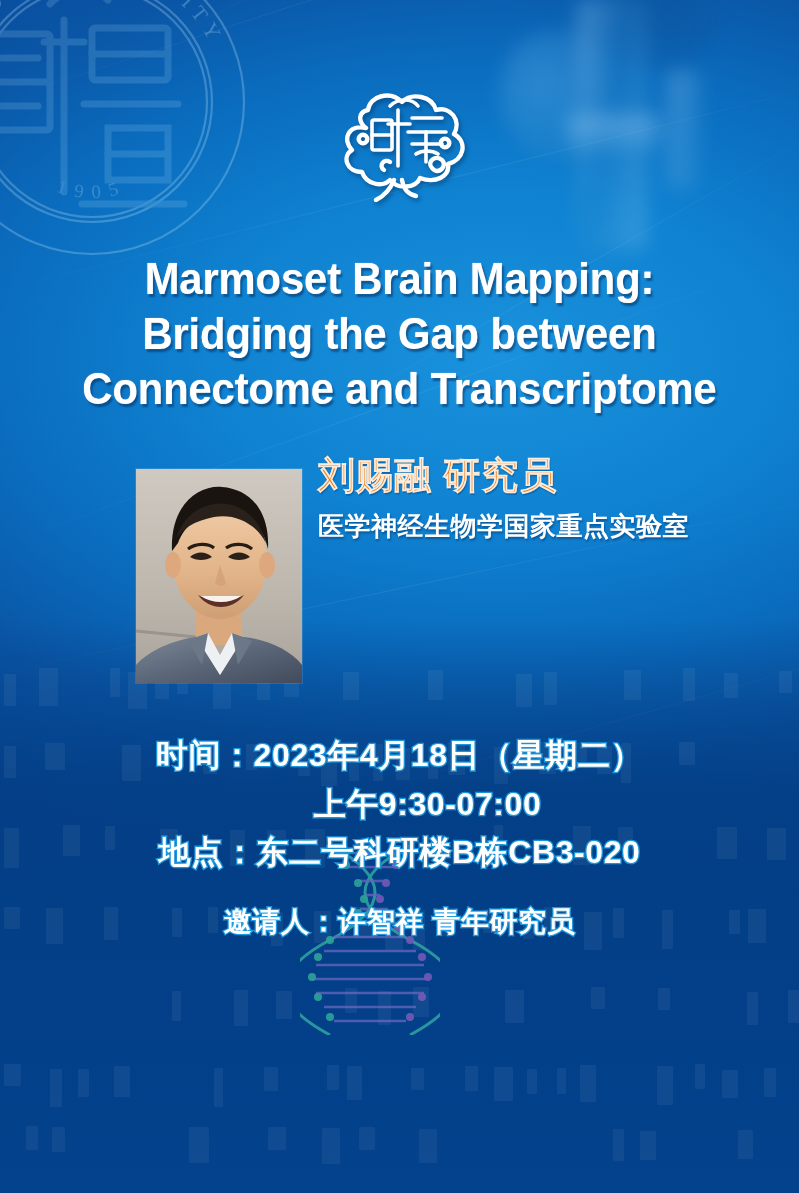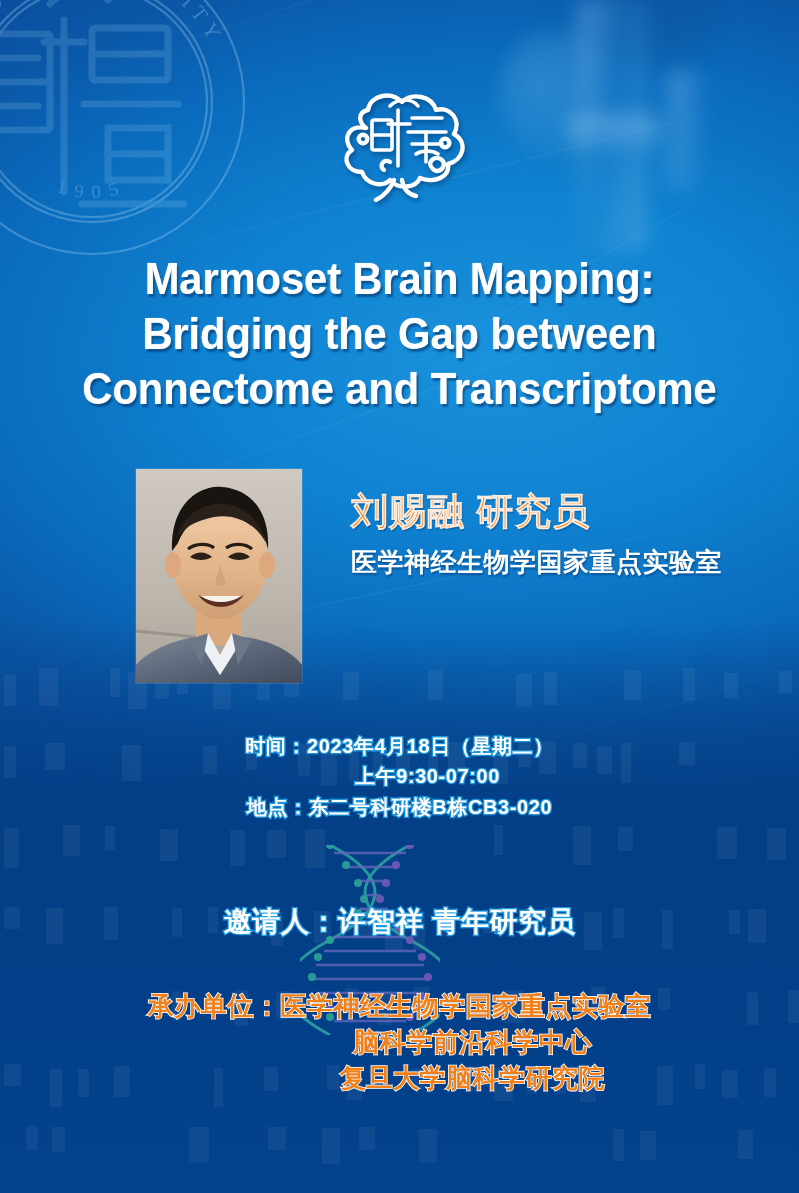--- a/index.html
+++ b/index.html
@@ -90,21 +90,21 @@
 
   
   .photo{
     position:absolute;left:136px;top:469px;width:166px;height:214px;
     overflow:hidden;background:#b9b5ae;
     box-shadow:0 0 0 1px rgba(255,255,255,.12);
   }
   .photo svg{width:100%;height:100%;display:block;}
 
   .speaker{
-    position:absolute;left:318px;top:492px;width:440px;margin-left:33px;
+    position:absolute;left:318px;top:456px;width:440px;
   }
   .sp-name{
     font-size:37px;font-weight:700;color:#ef7c12;line-height:1.08;
     letter-spacing:1px;
     -webkit-text-stroke:0.6px rgba(255,255,255,.85);
     text-shadow:1px 2px 1px rgba(10,55,110,.35);
     white-space:nowrap;
   }
   .sp-aff{
     margin-top:10px;
@@ -112,21 +112,21 @@
     letter-spacing:.5px;
     text-shadow:1px 2px 2px rgba(5,50,105,.5);
     white-space:nowrap;
   }
 
   
   .details{
     position:absolute;left:0;right:0;top:731px;text-align:center;
   }
   .det-line{
-    font-size:20px;font-weight:700;color:#ffffff;line-height:1.52;
+    font-size:32px;font-weight:700;color:#ffffff;line-height:1.52;
     letter-spacing:.6px;
     -webkit-text-stroke:2.6px #1e9be0;
     paint-order:stroke fill;
     text-shadow:0 0 2px rgba(20,130,200,.9);
     white-space:nowrap;
   }
   .det-line.indent{padding-left:56px;}
 
   .invite{
     position:absolute;left:0;right:0;top:902px;text-align:center;
@@ -479,20 +479,15 @@
     </div>
 
     <div class="details">
       <div class="det-line">时间：2023年4月18日（星期二）</div>
       <div class="det-line indent">上午9:30-07:00</div>
       <div class="det-line">地点：东二号科研楼B栋CB3-020</div>
     </div>
 
     <div class="invite">邀请人：许智祥 青年研究员</div>
 
-    <div class="organizers">
-      <div class="org-line">承办单位：医学神经生物学国家重点实验室</div>
-      <div class="org-line ind">脑科学前沿科学中心</div>
-      <div class="org-line ind">复旦大学脑科学研究院</div>
-    </div>
 
   </div>
 </div>
 
 </body></html>

